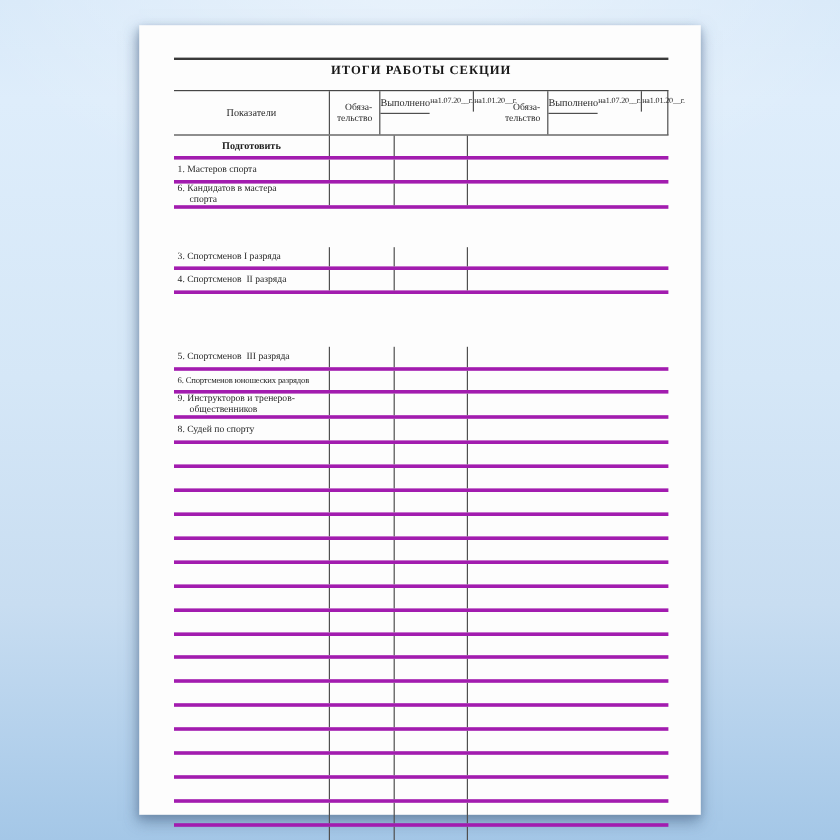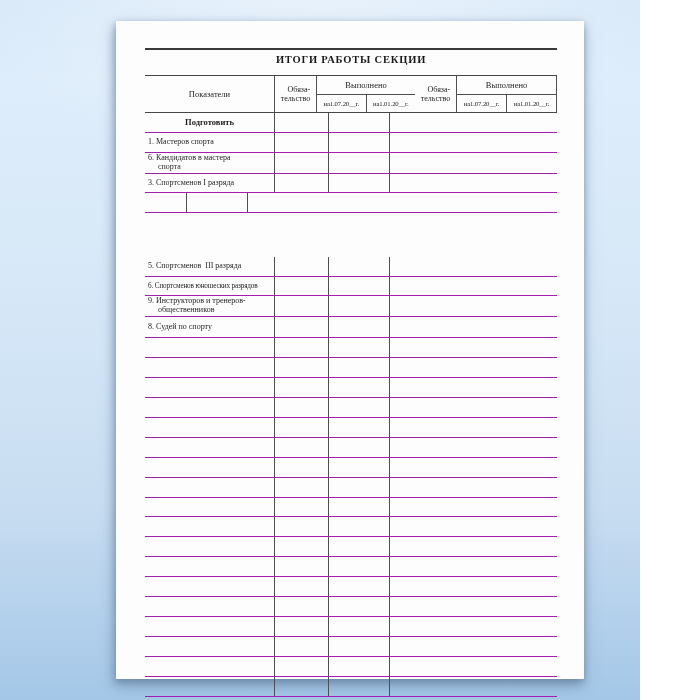--- a/index.html
+++ b/index.html
@@ -3,21 +3,21 @@
 <meta charset="utf-8">
 <style>
   * { box-sizing: border-box; margin: 0; padding: 0; }
   html,body { width:700px; height:700px; }
   body{
     font-family:"Liberation Serif", serif;
     color:#1e1e1e;
     overflow:hidden;
   }
   .stage{
-    position:relative; width:640px; height:700px; overflow:hidden;
+    position:relative; width:700px; height:700px; overflow:hidden;
     background:
       radial-gradient(90% 50% at 50% -5%, rgba(255,255,255,.45), rgba(255,255,255,0) 62%),
       linear-gradient(180deg,#d8e9f9 0%,#deedfb 12%,#d5e7f7 45%,#c8ddf1 72%,#b1cfeb 90%,#a4c7e7 100%);
   }
   .paper{
     position:absolute; left:116px; top:21px; width:468px; height:658px;
     background:#fdfdfd;
     box-shadow:0 5px 12px rgba(88,116,148,.5), 0 2px 5px rgba(88,116,148,.32), -3px 6px 10px rgba(88,116,148,.28);
   }
   .top-rule{
@@ -32,30 +32,30 @@
 
   
   .thead{
     display:flex; width:412px; height:38px;
     border-top:1px solid #464646; border-bottom:1px solid #464646; border-right:1px solid #4f4f4f;
   }
   .hc{ display:flex; align-items:center; justify-content:center; text-align:right; }
   .h-indicators{ width:130px; border-right:1px solid #4f4f4f; font-size:8.5px; }
   .h-oblig{ width:42px; border-right:1px solid #4f4f4f; font-size:8px; line-height:9px; white-space:pre-line; }
   .h-oblig.second{ border-right:1px solid #4f4f4f; }
-  .hgroup{ display:flex; flex-direction:column; }
+  .hgroup{ display:flex; flex-direction:row; }
   .hgroup.g1{ width:98px; }
   .hgroup.g2{ width:99px; }
   .hg-top{ height:19px; border-bottom:1px solid #4f4f4f; display:flex; align-items:center; justify-content:center; font-size:8.5px; }
   .hg-bot{ height:17px; display:flex; }
   .hsub{ flex:1; display:flex; align-items:center; justify-content:center; font-size:6.7px; letter-spacing:-.1px; white-space:nowrap; }
   .hsub-r{ border-left:1px solid #4f4f4f; }
 
   
-  .brow{ display:flex; width:412px; border-bottom:1px solid #a21caf;gap:12px; }
+  .brow{ display:flex; width:412px; border-bottom:3px solid #a21caf;gap:12px; }
   .brow.empty{ height:19.94px; }
   .cell{ height:100%; }
   .c0{ width:130px; border-right:1px solid #4f4f4f; display:flex; align-items:center; }
   .c1{ width:42px;  border-right:1px solid #4f4f4f; }
   .c2{ width:49px;  border-right:1px solid #4f4f4f; }
   .c3{ width:49px; }
   .crest{ flex:1; }
   .lbl{
     font-size:8px; line-height:8.6px;
     padding:0 2px 0 13px; text-indent:-10px;
@@ -127,30 +127,33 @@
           <div class="brow" style="height: 21px;">
     <div class="cell c0">
       <span class="lbl">6. Кандидатов в мастера
 спорта</span>
     </div>
     <div class="cell c1"></div>
     <div class="cell c2"></div>
     <div class="cell c3"></div>
     <div class="cell crest"></div>
   </div>
-          <div class="brow" style="height: 19px;">
+          <div class="brow" style="height: 19px; margin-top: 32px;">
     <div class="cell c0">
       <span class="lbl">3. Спортсменов I разряда</span>
     </div>
     <div class="cell c1"></div>
     <div class="cell c2"></div>
     <div class="cell c3"></div>
     <div class="cell crest"></div>
   </div>
           <div class="brow" style="height: 20px;">
+    <div class="cell c0">
+      <span class="lbl">4. Спортсменов &nbsp;II разряда</span>
+    </div>
     <div class="cell c1"></div>
     <div class="cell c2"></div>
     <div class="cell c3"></div>
     <div class="cell crest"></div>
   </div>
           <div class="brow" style="height: 20px; margin-top: 44px;">
     <div class="cell c0">
       <span class="lbl">5. Спортсменов &nbsp;III разряда</span>
     </div>
     <div class="cell c1"></div>

